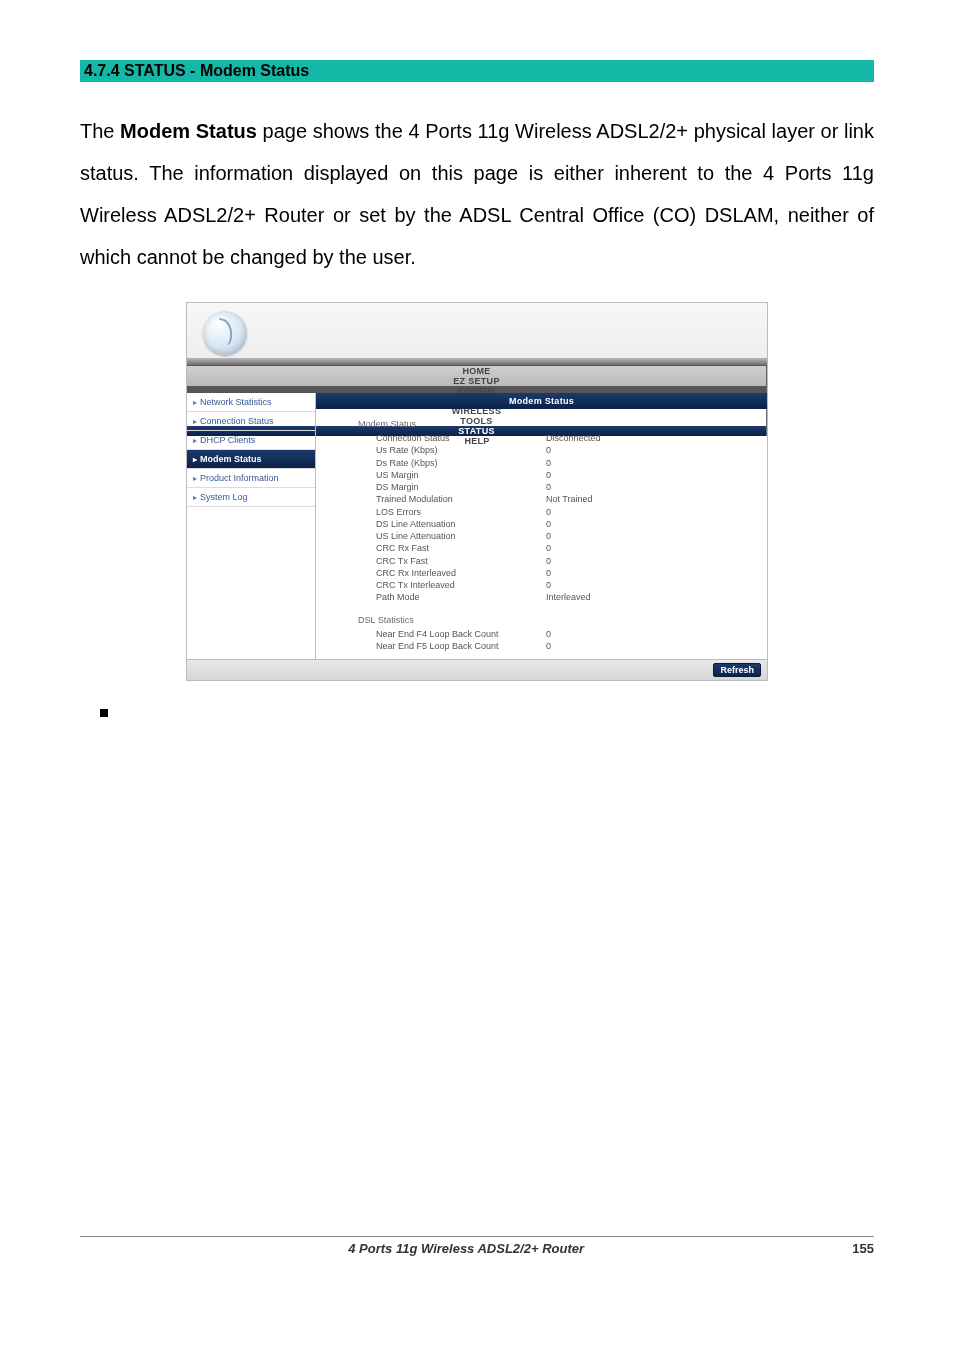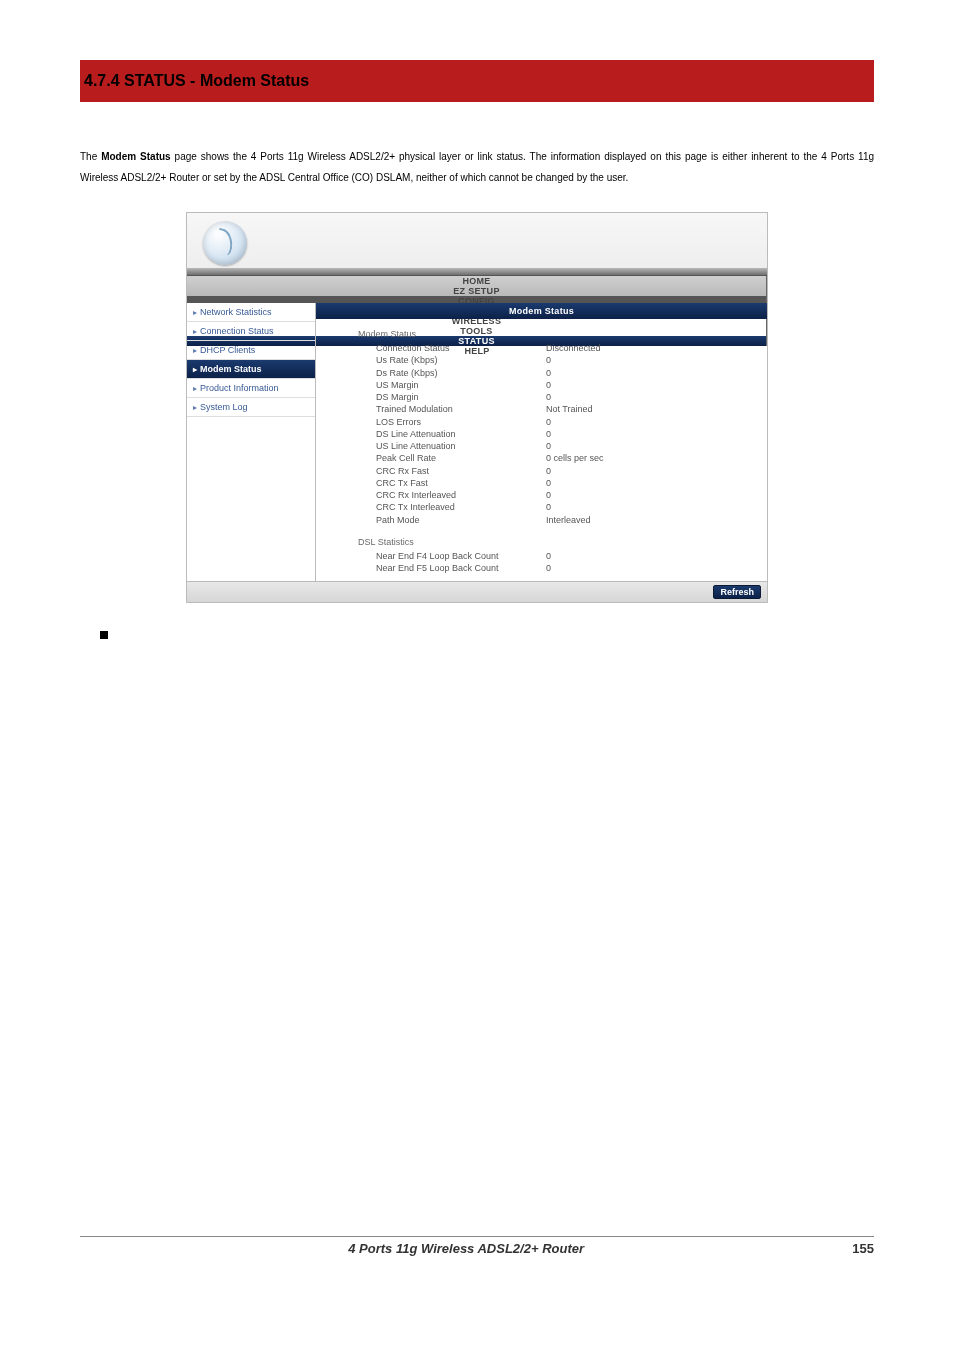--- a/index.html
+++ b/index.html
@@ -13,27 +13,27 @@
   }
   .page {
     padding: 60px 80px 60px 80px;
     box-sizing: border-box;
     min-height: 1280px;
     position: relative;
   }
   .section-title {
     font-size: 16px;
     font-weight: bold;
-    background: #b91c1c;
-    padding: 12px 4px;
+    background: #14b8a6;
+    padding: 2px 4px;
   }
   .body-text {
-    font-size: 10px;
+    font-size: 20px;
     line-height: 2.1;
-    margin-top: 44px;
+    margin-top: 28px;
     text-align: justify;
   }
   .bold { font-weight: bold; }
   .screenshot-wrap {
     margin: 24px auto 18px auto;
     width: 580px;
     border: 1px solid #bbb;
   }
   .logo-row {
     height: 62px;
@@ -266,24 +266,20 @@
             </div>
             <div class="kv-row">
               <div class="kv-key">DS Line Attenuation</div>
               <div class="kv-val">0</div>
             </div>
             <div class="kv-row">
               <div class="kv-key">US Line Attenuation</div>
               <div class="kv-val">0</div>
             </div>
             <div class="kv-row">
-              <div class="kv-key">Peak Cell Rate</div>
-              <div class="kv-val">0 cells per sec</div>
-            </div>
-            <div class="kv-row">
               <div class="kv-key">CRC Rx Fast</div>
               <div class="kv-val">0</div>
             </div>
             <div class="kv-row">
               <div class="kv-key">CRC Tx Fast</div>
               <div class="kv-val">0</div>
             </div>
             <div class="kv-row">
               <div class="kv-key">CRC Rx Interleaved</div>
               <div class="kv-val">0</div>

